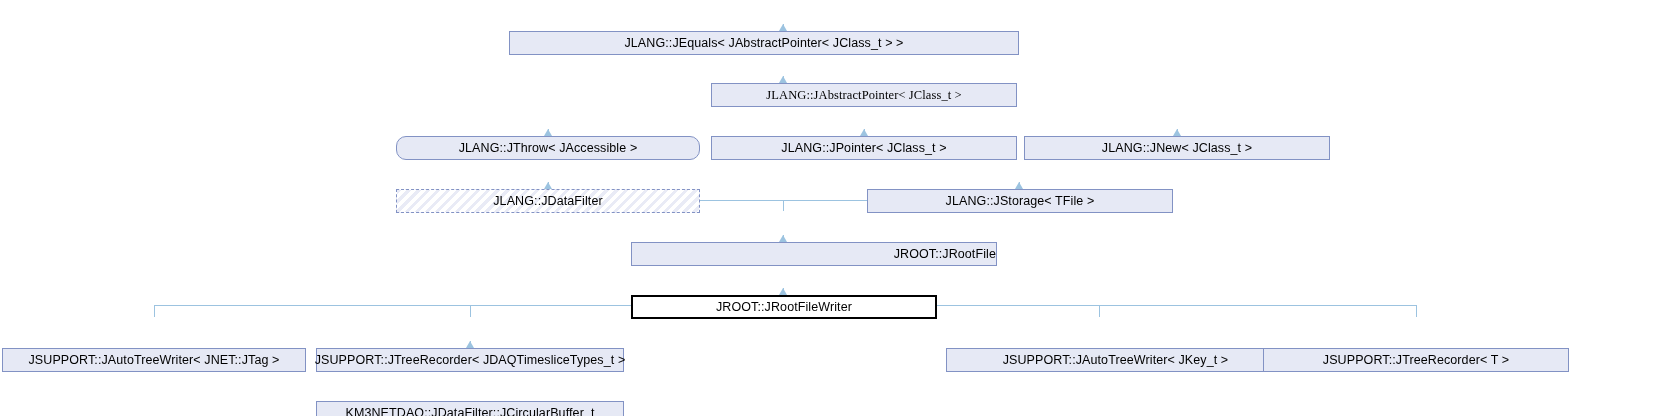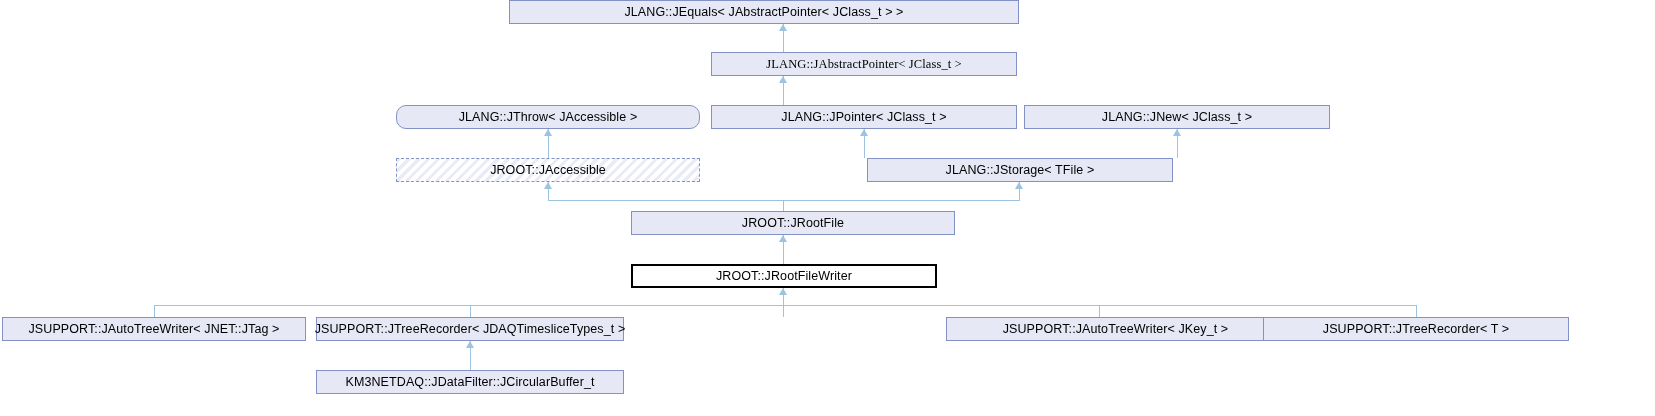--- a/index.html
+++ b/index.html
@@ -25,20 +25,21 @@
     color: #000000;
     font-size: 12.5px;
     line-height: 1;
     display: flex;
     align-items: center;
     justify-content: center;
     text-align: center;
     white-space: nowrap;
     letter-spacing: 0.1px;
     height: 24px;
+    margin-top: 31px;
   }
   .node.abstract {
     border: 1px dashed #8292c4;
     background:
       repeating-linear-gradient(
         135deg,
         #e9ebf6 0px,
         #e9ebf6 3px,
         #ffffff 3px,
         #ffffff 7px
@@ -129,28 +130,28 @@
 
   <div class="node" style="left:711px; top:105px; width:306px;">
     <span class="node-label">JLANG::JPointer&lt; JClass_t &gt;</span>
   </div>
 
   <div class="node" style="left:1024px; top:105px; width:306px;">
     <span class="node-label">JLANG::JNew&lt; JClass_t &gt;</span>
   </div>
 
   <div class="node abstract" style="left:396px; top:158px; width:304px;">
-    <span class="node-label">JROOT::JAccessible</span>
+    <span class="node-label">JLANG::JDataFilter</span>
   </div>
 
   <div class="node" style="left:867px; top:158px; width:306px;">
     <span class="node-label">JLANG::JStorage&lt; TFile &gt;</span>
   </div>
 
-  <div class="node" style="left:631px; top:211px; width:324px;">
+  <div class="node" style="left:631px; top:211px; width:366px;justify-content:flex-end;">
     <span class="node-label">JROOT::JRootFile</span>
   </div>
 
   <div class="node current" style="left:631px; top:264px; width:306px;">
     <span class="node-label">JROOT::JRootFileWriter</span>
   </div>
 
   <div class="node" style="left:2px; top:317px; width:304px;">
     <span class="node-label">JSUPPORT::JAutoTreeWriter&lt; JNET::JTag &gt;</span>
   </div>

